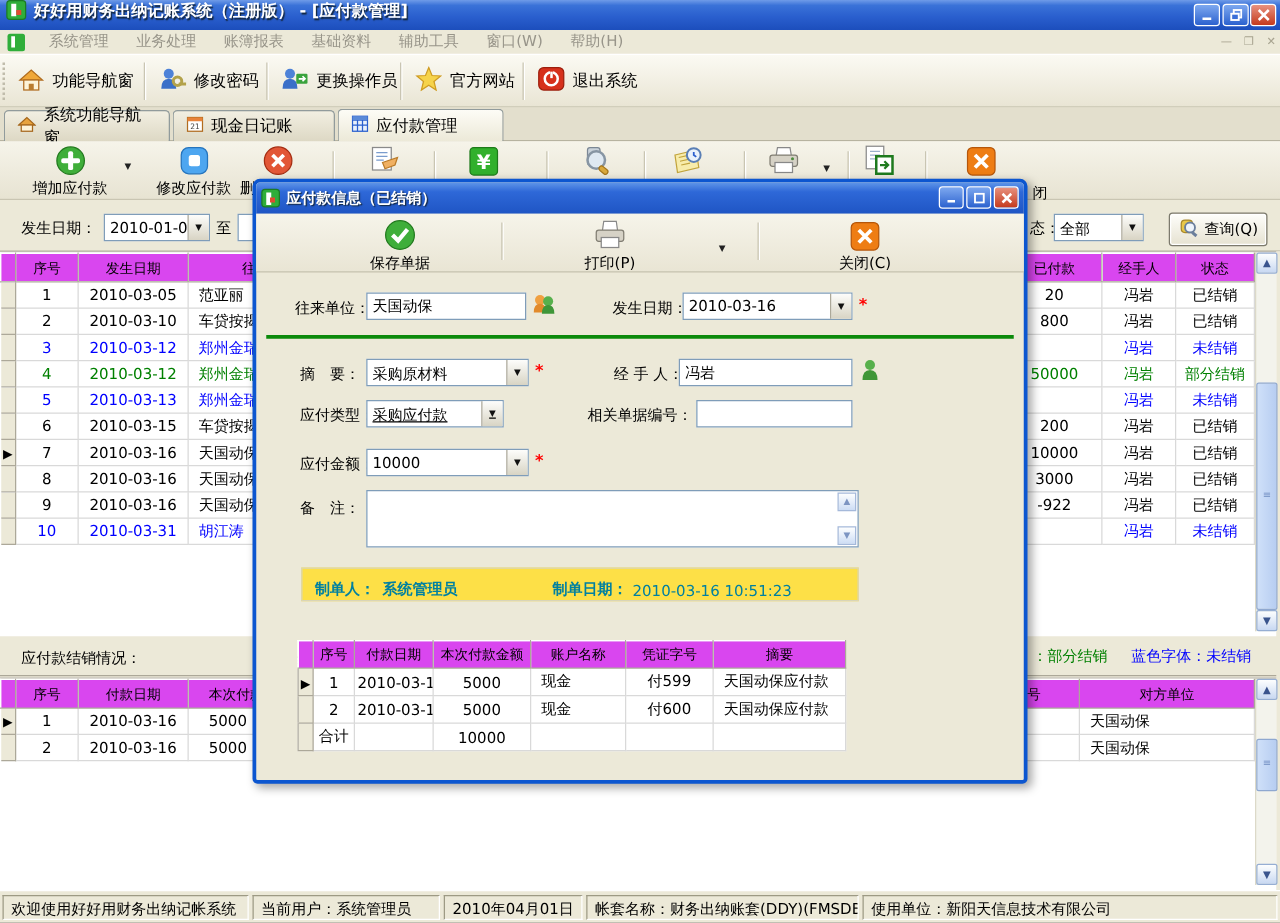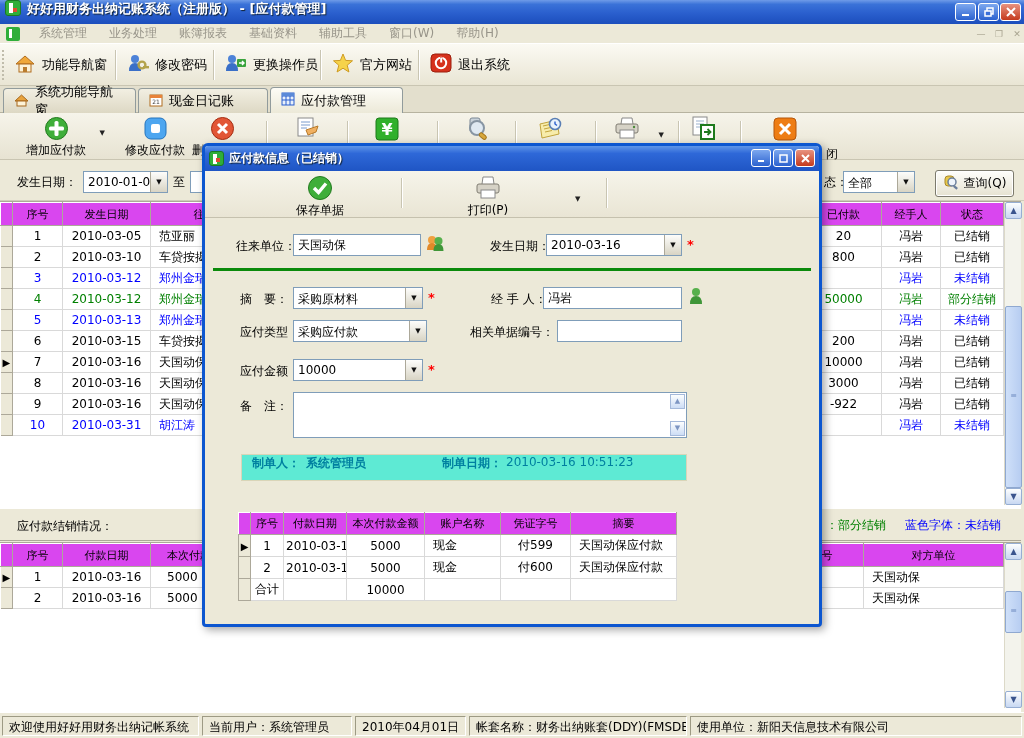--- a/index.html
+++ b/index.html
@@ -99,21 +99,21 @@
     display:flex; align-items:center; }
   .dtitle .t { color:#fff; font-size:12px; font-weight:bold; margin-left:5px; text-shadow:1px 1px 1px #123; }
   .dwinbtn { position:absolute; top:3px; width:20px; height:18px; border-radius:3px; border:1px solid #fff;
     display:flex; align-items:center; justify-content:center; }
   .dtb { position:absolute; left:0; top:25px; width:614px; height:47px; background:linear-gradient(#f6f4ea,#e9e5d4);
     border-bottom:1px solid #c5c1ae; }
   .dlabel { position:absolute; font-size:12px; white-space:nowrap; }
   .tin { position:absolute; height:22px; background:#fff; border:1px solid #7f9db9; font-size:12px; padding:2px 4px; }
   .star { position:absolute; color:#f00; font-size:13px; font-weight:bold; }
   .greenline { position:absolute; height:3px; background:#0b8a0b; }
-  .infobar { position:absolute; background:#5eead4; border:1px solid #d9d5b8; display:flex; align-items:flex-start; }
+  .infobar { position:absolute; background:#fde047; border:1px solid #d9d5b8; display:flex; align-items:flex-end; }
   .infobar .m { color:#0080a0; font-size:12px; font-weight:bold; white-space:nowrap; }
   .dgrid2 th { height:22px; }
   .dgrid2 td { height:22px; }
   .ta { position:absolute; background:#fff; border:1px solid #7f9db9; }
   .ta .sa { position:absolute; right:1px; width:15px; height:15px; background:linear-gradient(#fdfefe,#cdddf5);
     border:1px solid #a5b9da; font-size:7px; color:#7d95c2; text-align:center; line-height:13px; }
 
   .frag { position:absolute; font-size:12px; z-index:3; white-space:nowrap; }
 </style>
 </head>
@@ -618,20 +618,29 @@
             <svg width="28" height="26">
               <path d="M8 9 L9 2 L19 2 L20 9" fill="#fff" stroke="#888"></path>
               <rect x="3" y="9" width="22" height="9" rx="2" fill="#d6d2c6" stroke="#807d72"></rect>
               <rect x="7" y="15" width="14" height="8" fill="#fff" stroke="#888"></rect>
             </svg>
           </span>
         <span class="lbl">打印(P)</span>
       </div>
       <span class="drop abs" style="left:370px;top:24px;">▼</span>
       <div class="vsep" style="left:401px;top:7px;"></div>
+      <div class="bigbtn" style="left:432px;top:4px;width:110px;">
+        <span class="ic">
+            <svg width="24" height="24">
+              <rect x="1" y="1" width="22" height="22" rx="4" fill="#ee7d14" stroke="#b5560a"></rect>
+              <path d="M7 7 L17 17 M17 7 L7 17" stroke="#fff" stroke-width="3"></path>
+            </svg>
+          </span>
+        <span class="lbl">关闭(C)</span>
+      </div>
     </div>
 
     <div class="dlabel" style="left:31px;top:92px;">往来单位：</div>
     <input class="tin" style="left: 88px; top: 88px; width: 128px;" value="天国动保">
     <span class="abs" style="left:221px;top:88px;"><svg width="18" height="18">
           <circle cx="6" cy="6" r="4" fill="#f0a040"></circle>
           <path d="M1 16 Q1 9 6 9 Q11 9 11 16 Z" fill="#e28a2a"></path>
           <circle cx="12.5" cy="7" r="4" fill="#57b04c"></circle>
           <path d="M7.5 17 Q7.5 10 12.5 10 Q17.5 10 17.5 17 Z" fill="#3f9638"></path>
         </svg></span>
@@ -651,21 +660,21 @@
     </div>
     <span class="star" style="left:223px;top:144px;">*</span>
     <div class="dlabel" style="left:286px;top:145px;">经 手 人：</div>
     <input class="tin" style="left: 338px; top: 141px; width: 139px;" value="冯岩">
     <span class="abs" style="left:483px;top:141px;"><svg width="16" height="18">
           <circle cx="8" cy="5" r="4" fill="#57b04c"></circle>
           <path d="M2 17 Q2 9 8 9 Q14 9 14 17 Z" fill="#3f9638"></path>
         </svg></span>
 
     <div class="dlabel" style="left:35px;top:178px;">应付类型：</div>
-    <div class="combo" style="left:88px;top:174px;width:134px;">
+    <div class="combo" style="left:88px;top:174px;width:110px;text-decoration:underline;">
       <span class="v">采购应付款</span>
         <span class="b">▼</span>
     </div>
     <div class="dlabel" style="left:265px;top:178px;">相关单据编号：</div>
     <input class="tin" style="left: 352px; top: 174px; width: 125px;" value="">
 
     <div class="dlabel" style="left:35px;top:217px;">应付金额：</div>
     <div class="combo" style="left:88px;top:213px;width:130px;">
       <span class="v">10000</span>
         <span class="b">▼</span>

